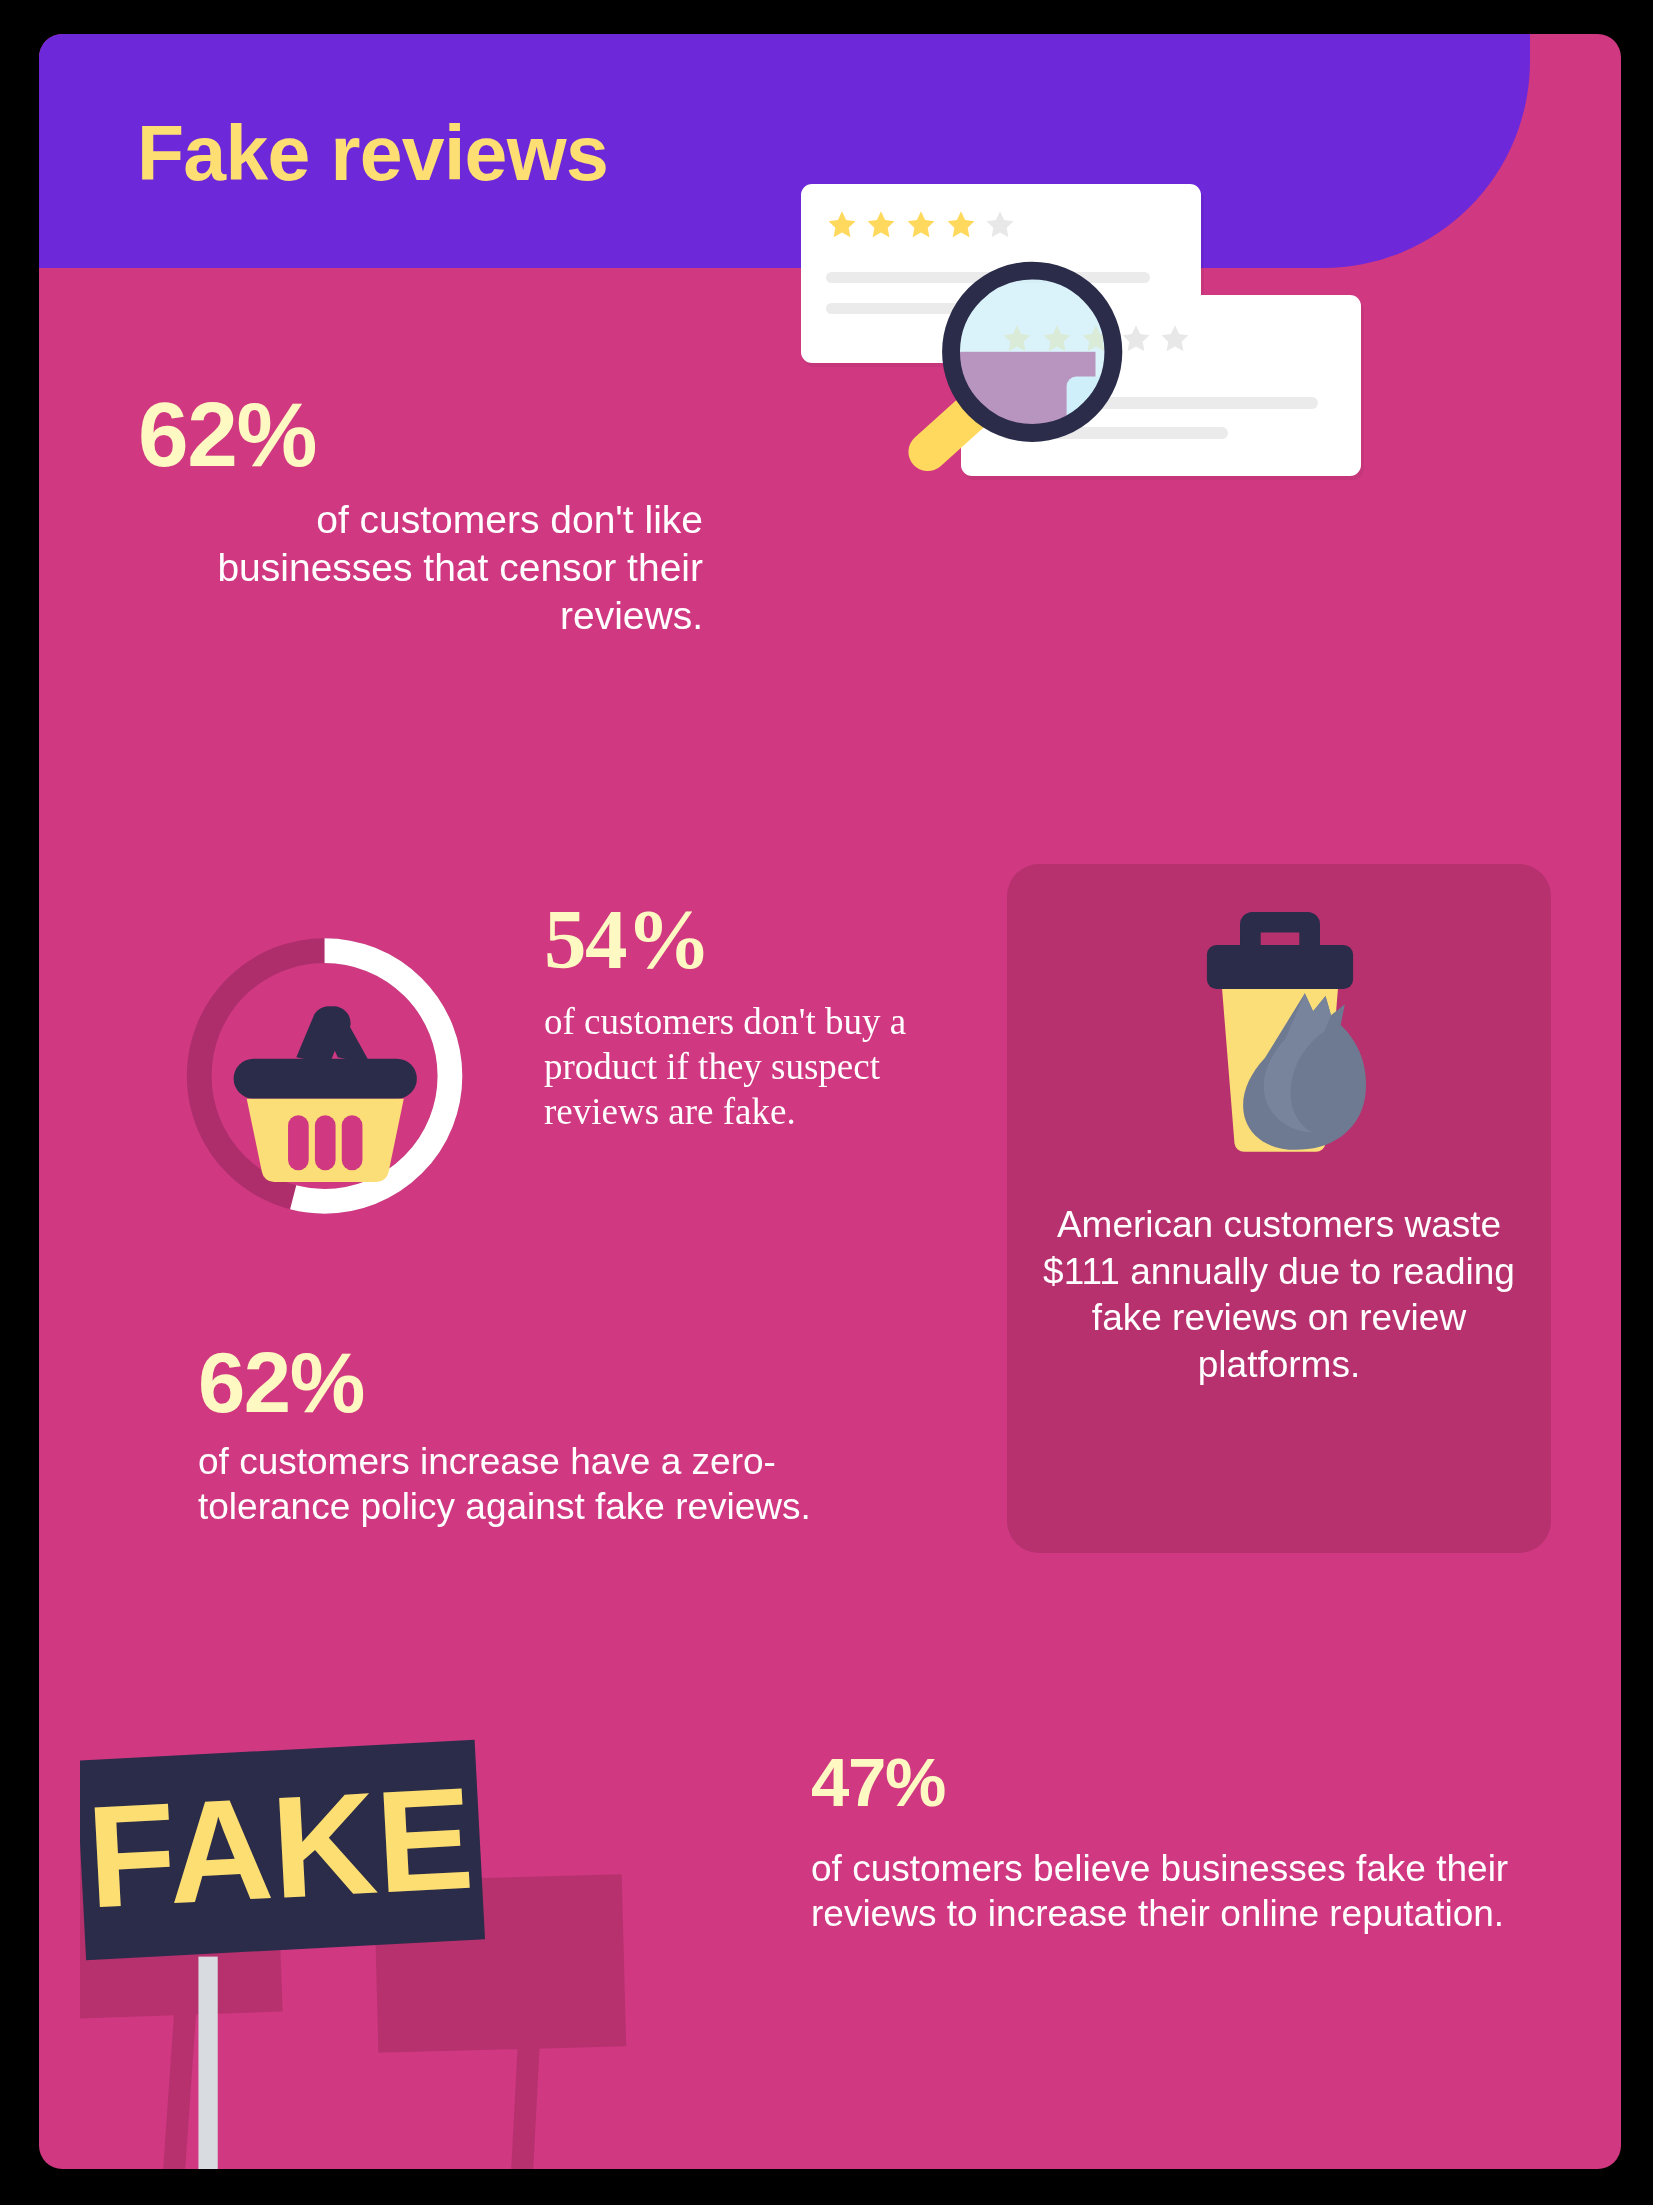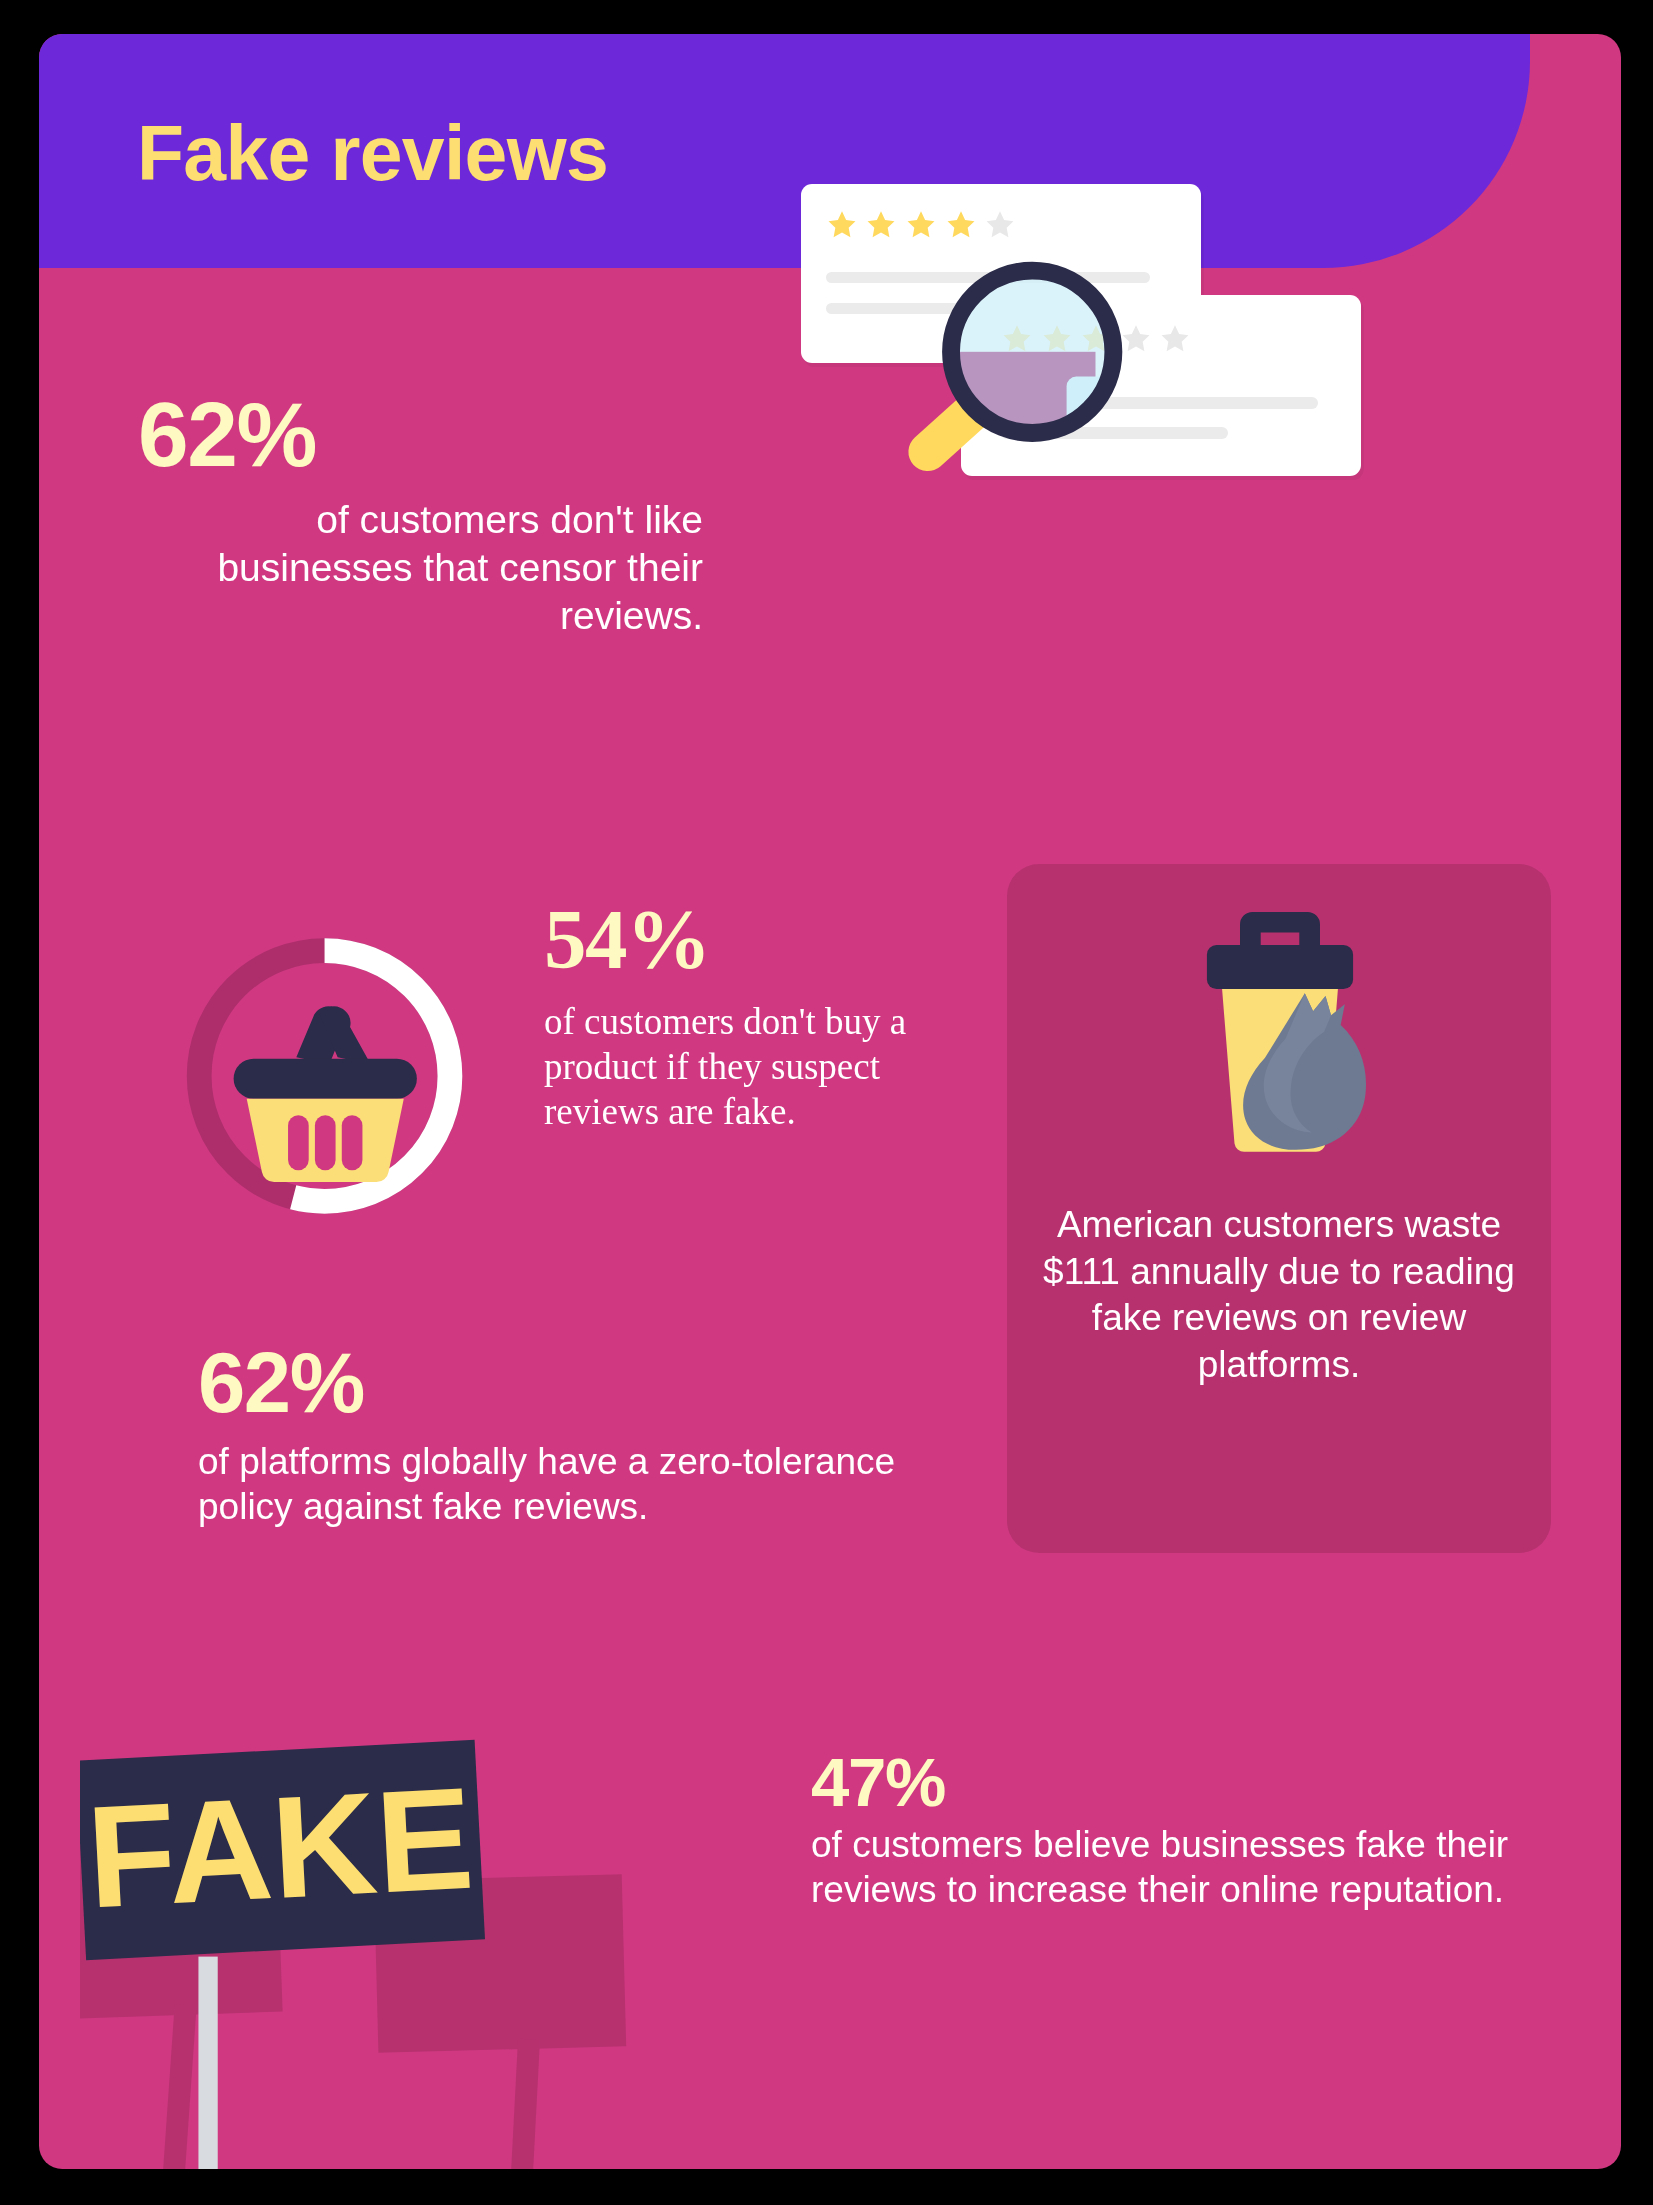--- a/index.html
+++ b/index.html
@@ -172,21 +172,21 @@
   }
 
   
   #stat4 {
     position: absolute;
     left: 772px;
     top: 1716px;
     width: 765px;
   }
   #stat4 .stat-number { font-size: 69px; }
-  #stat4 .stat-body   { font-size: 37px; margin-top: 6px; }
+  #stat4 .stat-body   { font-size: 37px; margin-top: 30px; }
 </style>
 </head>
 <body>
 
 <div id="poster">
 
   <div id="header">
     <div id="header-title">Fake reviews</div>
   </div>
 
@@ -276,21 +276,21 @@
     </g>
   </svg>
 
   <div id="stat2">
     <div class="stat-number">54%</div>
     <div class="stat-body">of customers don't buy a product if they suspect reviews are fake.</div>
   </div>
 
   <div id="stat3">
     <div class="stat-number">62%</div>
-    <div class="stat-body">of platforms globally have a zero-tolerance policy against fake reviews.</div>
+    <div class="stat-body">of customers increase have a zero-tolerance policy against fake reviews.</div>
   </div>
 
   <div id="trash-card">
     <svg id="trash-icon" viewBox="0 0 400 380">
 
       <path d="M160 10 h80 a18 18 0 0 1 18 18 v34 h-30 V40 h-56 v22 h-30 V28 a18 18 0 0 1 18 -18 Z" fill="#2B2C49"></path>
 
       <rect x="94" y="58" width="212" height="64" rx="14" fill="#2B2C49"></rect>
 
       <path d="M116 122 H284 L266 346 a14 14 0 0 1 -14 12 H148 a14 14 0 0 1 -14 -12 Z" fill="#FBDE77"></path>

